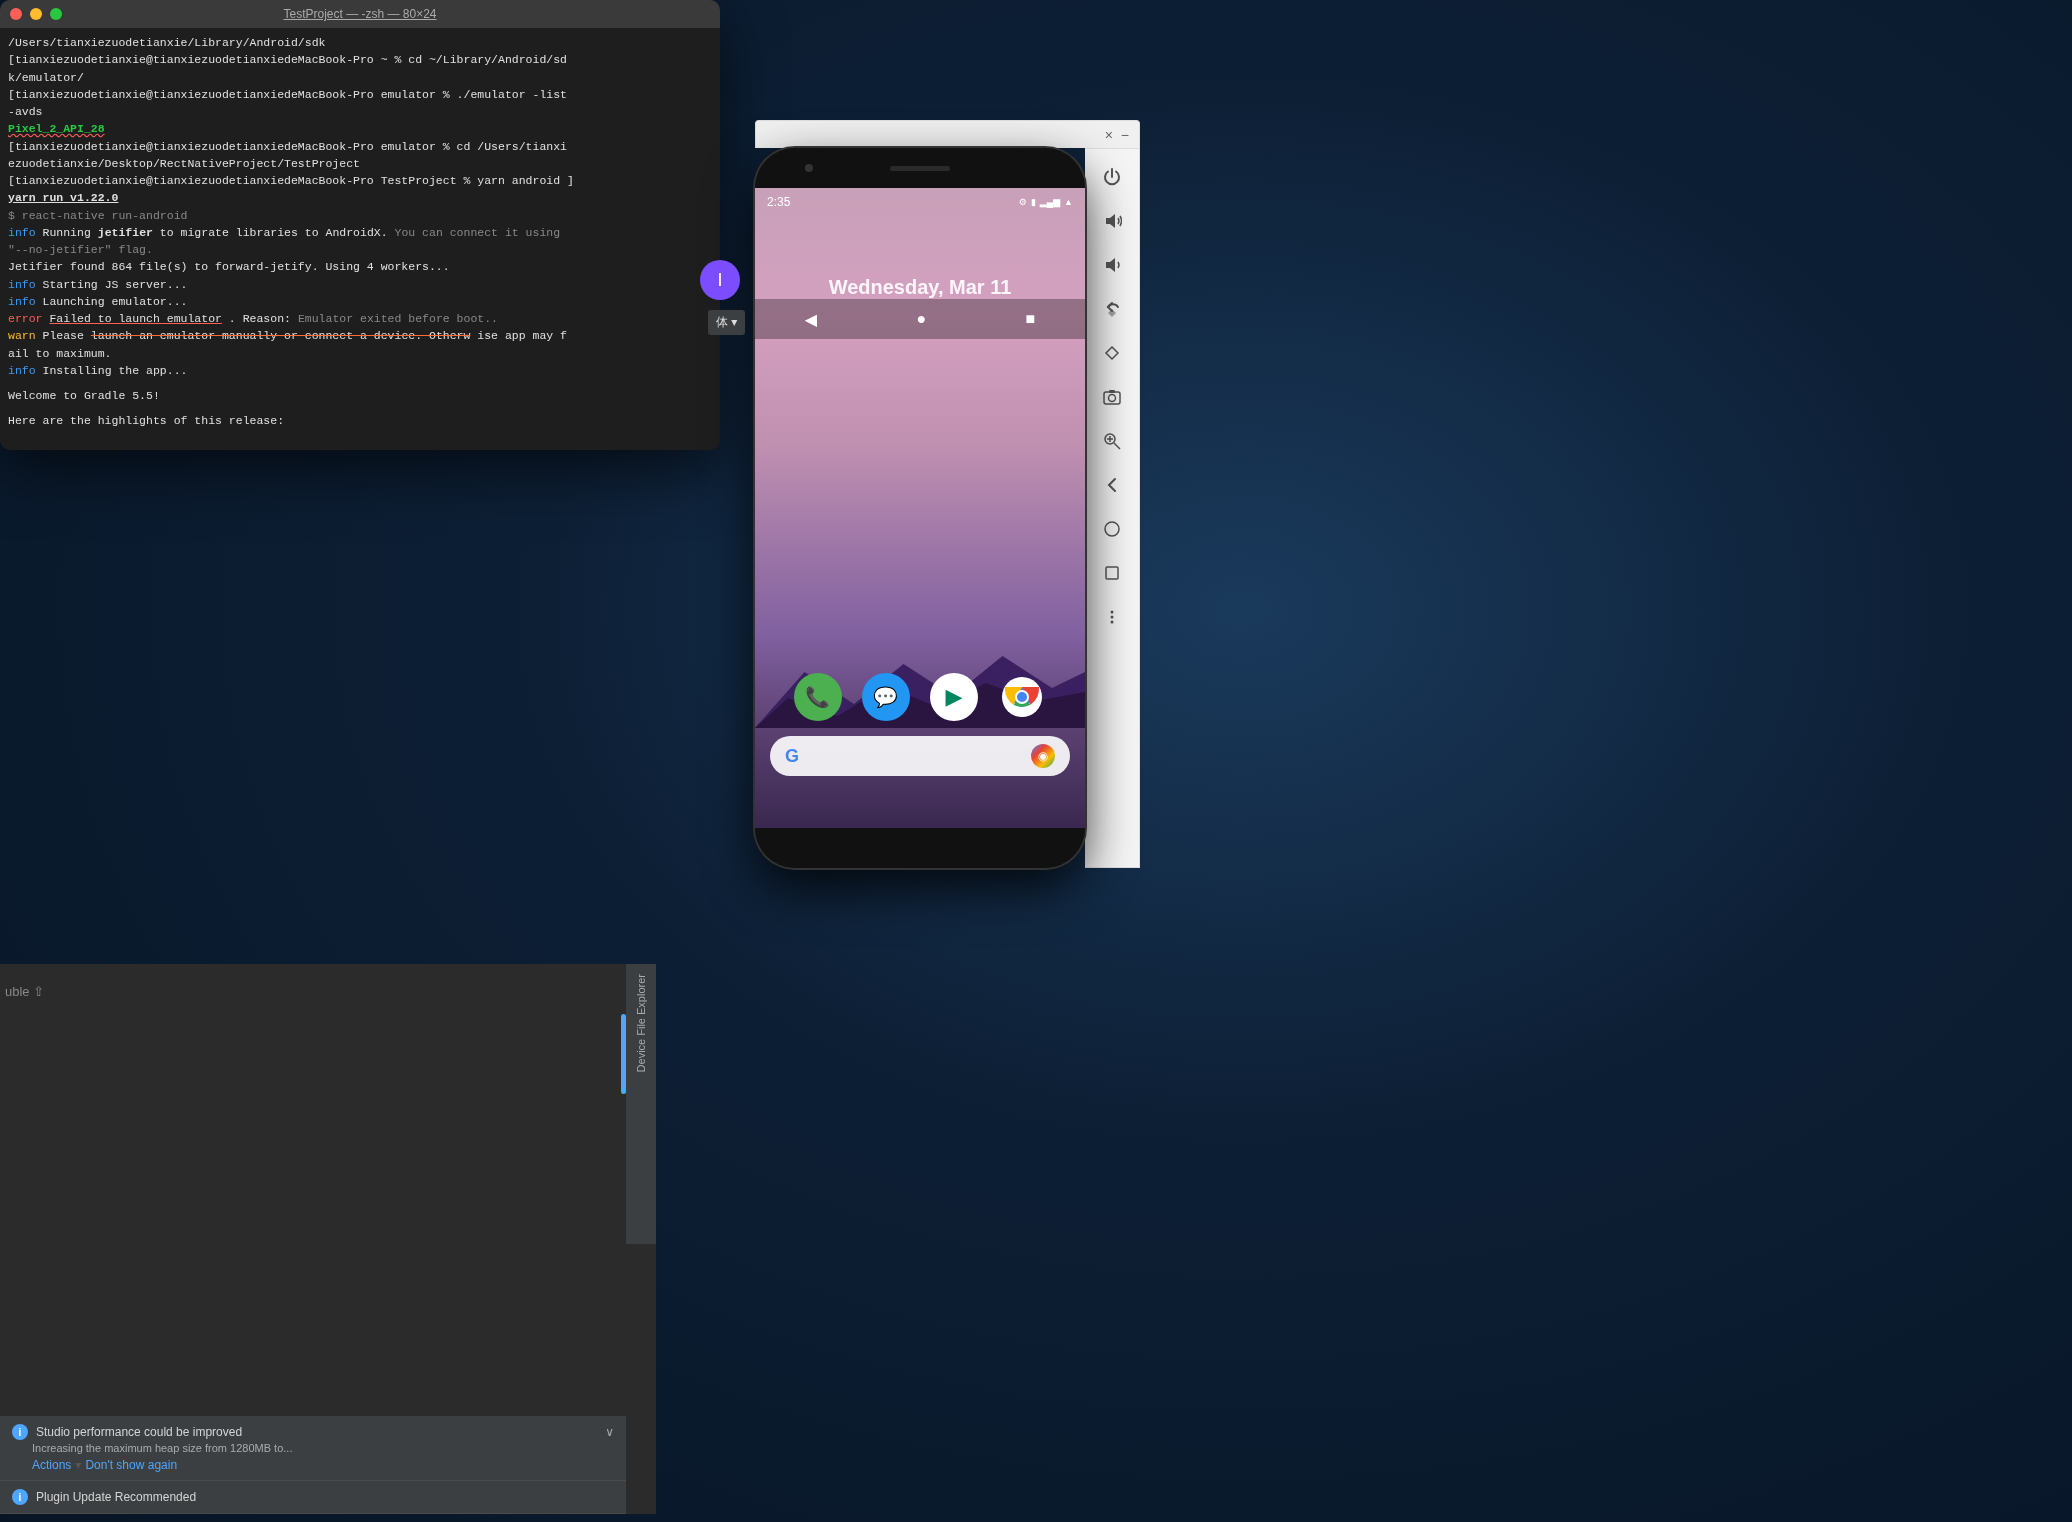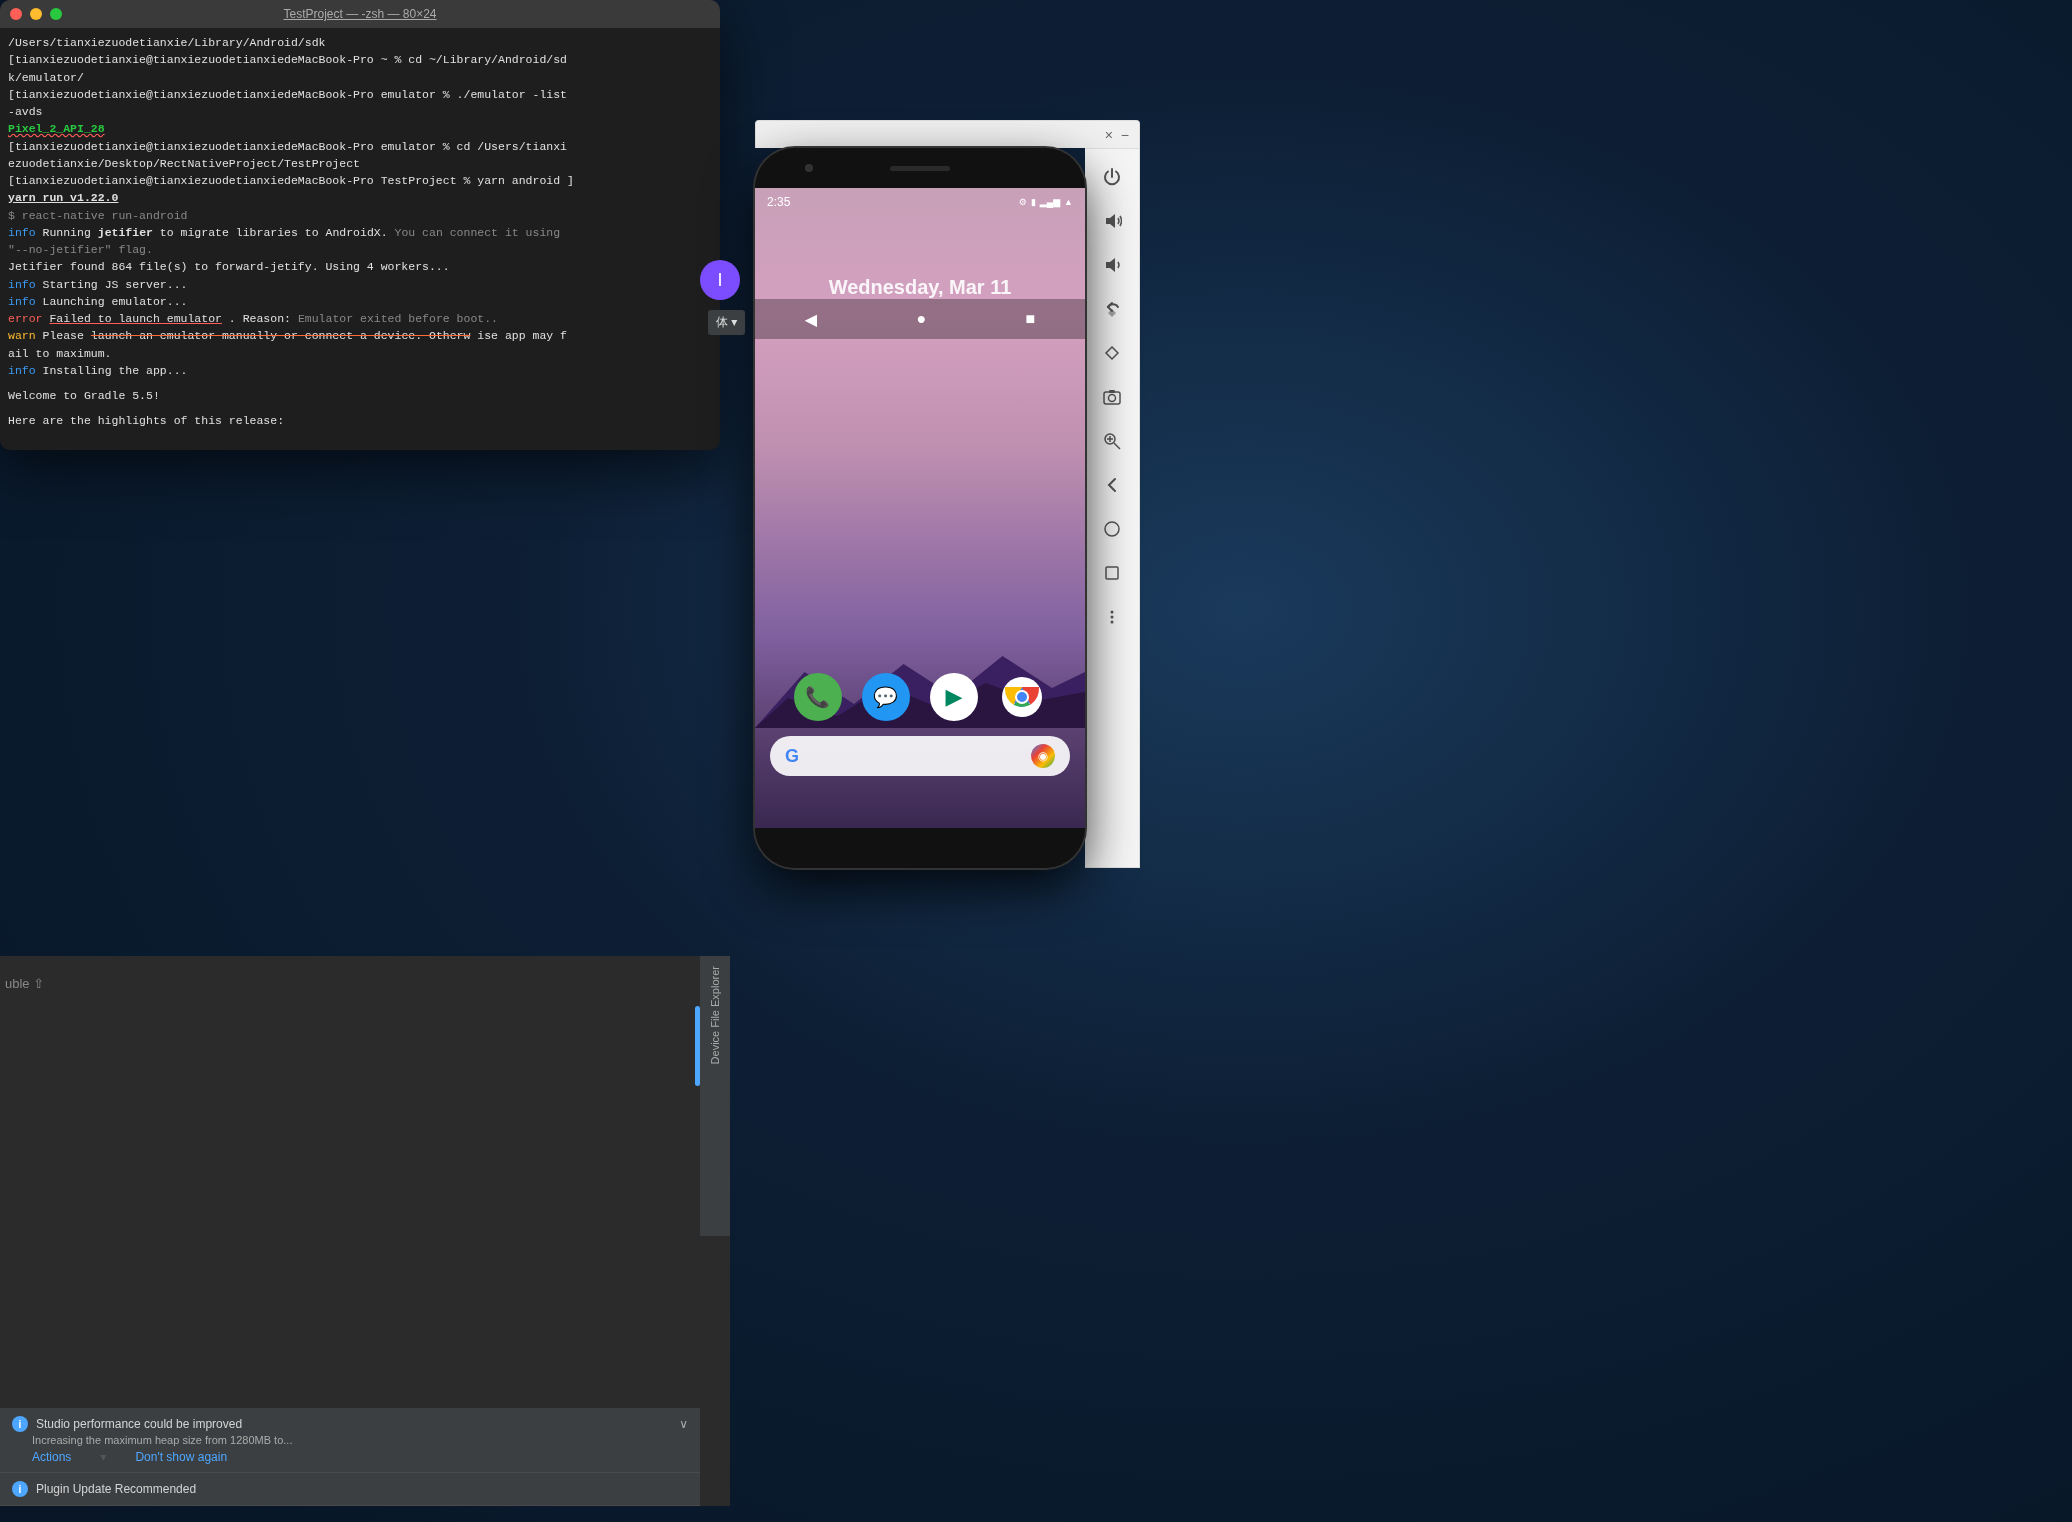--- a/index.html
+++ b/index.html
@@ -68,23 +68,23 @@
       font-size: 11.5px;
       line-height: 1.5;
       color: #e0e0e0;
       height: calc(100% - 28px);
       overflow: hidden;
     }
 
     
     .studio-panel {
       position: absolute;
-      bottom: 16px;
+      bottom: 8px;
       left: 0;
-      width: 730px;
+      width: 656px;
       height: 550px;
       background: #2b2b2b;
       z-index: 5;
       margin-top: 44px;
     }
 
     .studio-top-area {
       height: 280px;
       background: #2b2b2b;
       position: relative;
@@ -139,21 +139,21 @@
       font-size: 11px;
       margin-top: 2px;
       padding-left: 20px;
       display: flex;
       align-items: center;
     }
 
     .notif-actions {
       display: flex;
       align-items: flex-start;
-      gap: 29px;
+      gap: 4px;
       margin-top: 4px;
       padding-left: 20px;
     }
 
     .notif-action-btn {
       color: #4da6ff;
       font-size: 12px;
       cursor: pointer;
       display: flex;
       align-items: center;

